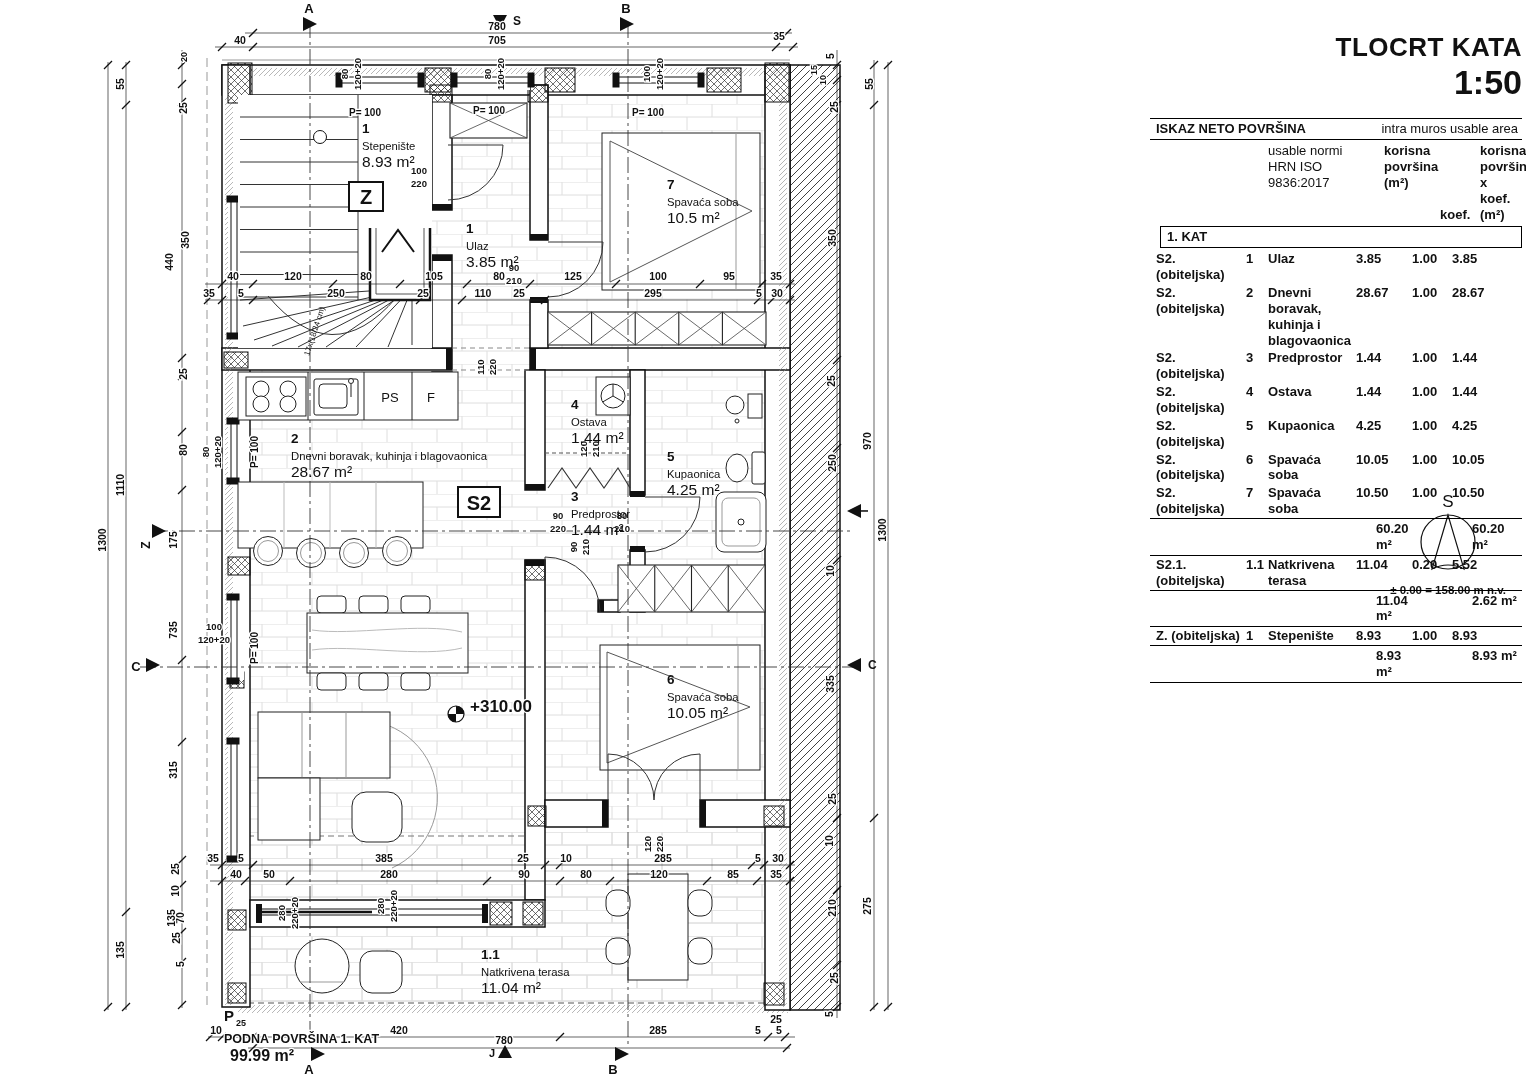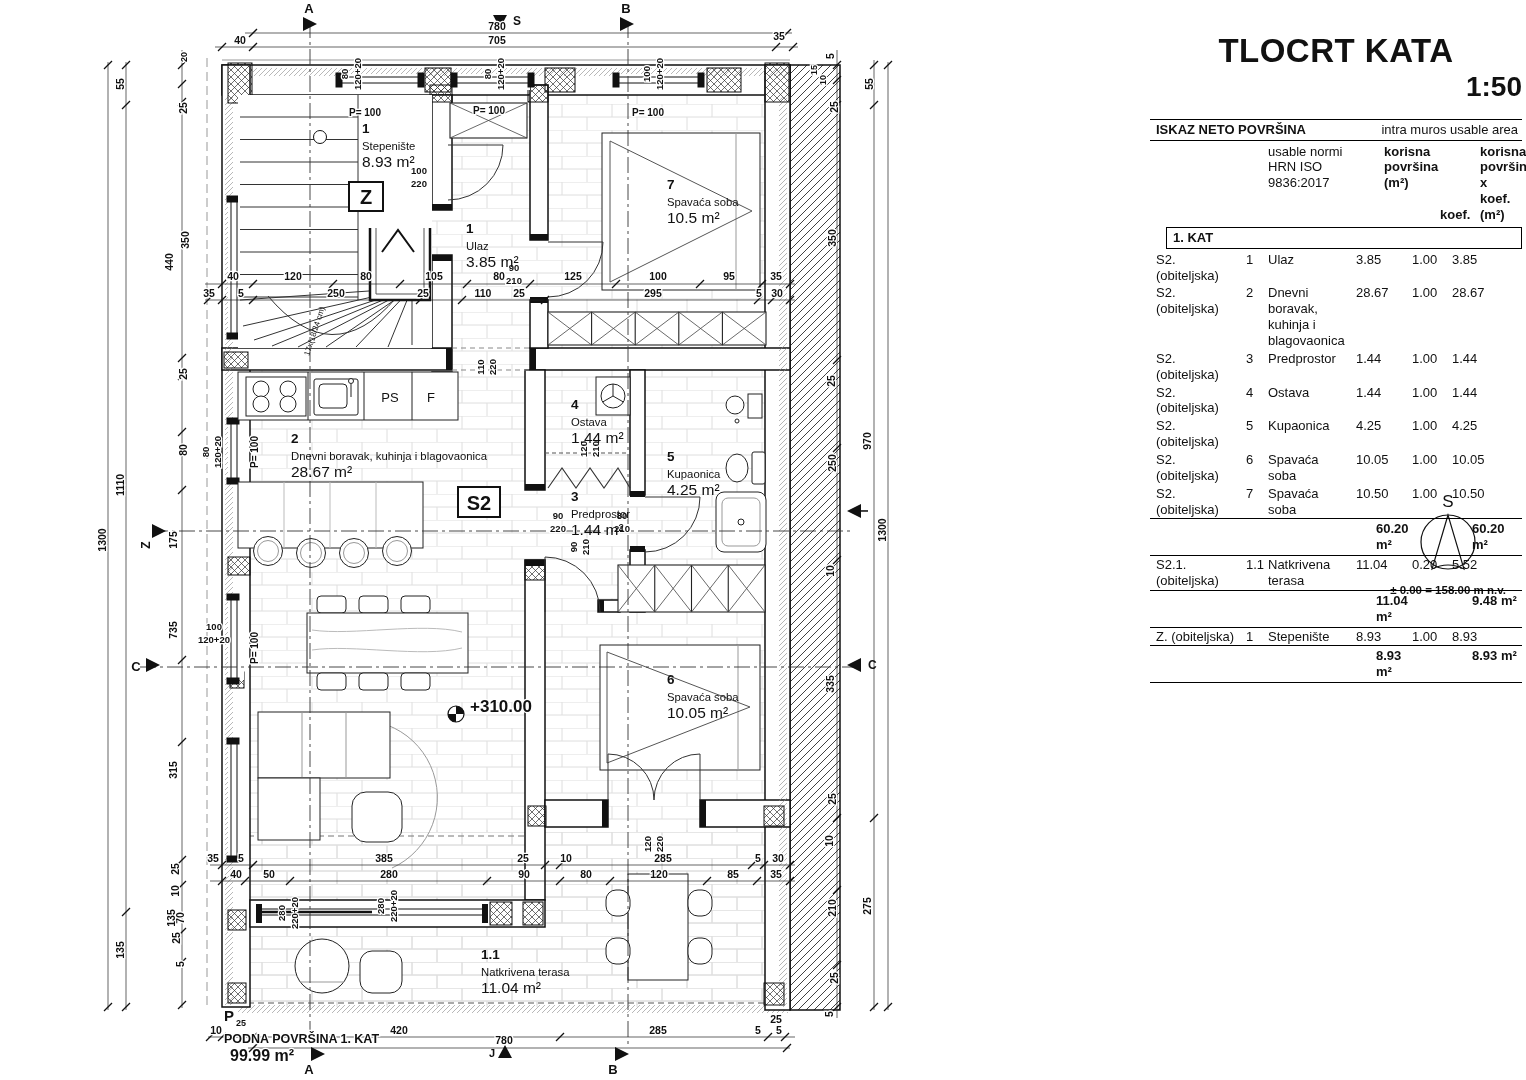--- a/index.html
+++ b/index.html
@@ -3,33 +3,33 @@
 <meta charset="utf-8">
 <style>
   html,body{margin:0;padding:0;background:#fff;}
   .page{position:relative;width:1526px;height:1080px;background:#fff;overflow:hidden;
         font-family:"Liberation Sans", sans-serif;color:#111;}
   #plan-svg{position:absolute;left:0;top:0;}
   svg text{font-family:"Liberation Sans", sans-serif;fill:#111;}
   .dimtxt{paint-order:stroke;stroke:#fff;stroke-width:2.5px;font-weight:bold;}
   
   #panel{position:absolute;left:1150px;top:34px;width:372px;}
-  .title{ text-align:center; font-weight:bold; font-size:33px; line-height:1.05; letter-spacing:.5px;}
-  .scale{ text-align:right; font-weight:bold; font-size:28px; margin-top:2px;}
+  .title{ text-align:right; font-weight:bold; font-size:26px; line-height:1.05; letter-spacing:.5px;}
+  .scale{ text-align:right; font-weight:bold; font-size:34px; margin-top:2px;}
   #area-table{margin-top:16px;font-size:13px;line-height:1.22;}
   .thead{display:flex;justify-content:space-between;border-top:1px solid #000;border-bottom:1px solid #000;
          padding:2px 4px 2px 6px;}
   .thead .h-left{font-weight:bold;}
   .grid{display:grid;grid-template-columns:90px 22px 88px 56px 40px 76px;}
   .colhead{padding:3px 0 2px 0;border-bottom:0;}
   .colhead>div{white-space:pre-line;padding-left:6px;}
   .bold{font-weight:bold;margin-left:28px;}
-  .kat-box{border:1px solid #000;font-weight:bold;padding:2px 6px;margin:2px 0 2px 16px;}
+  .kat-box{border:1px solid #000;font-weight:bold;padding:2px 6px;margin:2px 0 2px 10px;}
   .trow{padding:1px 0;}
-  .trow>div{padding-left:6px;}
+  .trow>div{padding-left:6px;font-weight:bold;}
   .sub{border-top:1px solid #000;border-bottom:1px solid #000;font-weight:bold;padding:2px 0;}
   .sub>div{padding-left:6px;margin-left:20px;}
   .total{border-bottom:1.5px solid #000;font-weight:bold;padding:2px 0 3px 0;}
   .total>div{padding-left:6px;}
 </style>
 </head>
 <body>
 
 <div class="page">
 
@@ -701,21 +701,21 @@
       <div>11.04</div>
       <div>0.20</div>
       <div>5.52</div>
     </div>
     <div class="grid sub">
       <div></div>
           <div></div>
           <div></div>
       <div>11.04 m²</div>
           <div></div>
-      <div>9.48 m²</div>
+      <div>2.62 m²</div>
     </div>
     <div class="grid trow">
       <div>Z. (obiteljska)</div>
       <div>1</div>
       <div>Stepenište</div>
       <div>8.93</div>
       <div>1.00</div>
       <div>8.93</div>
     </div>
     <div class="grid sub">

